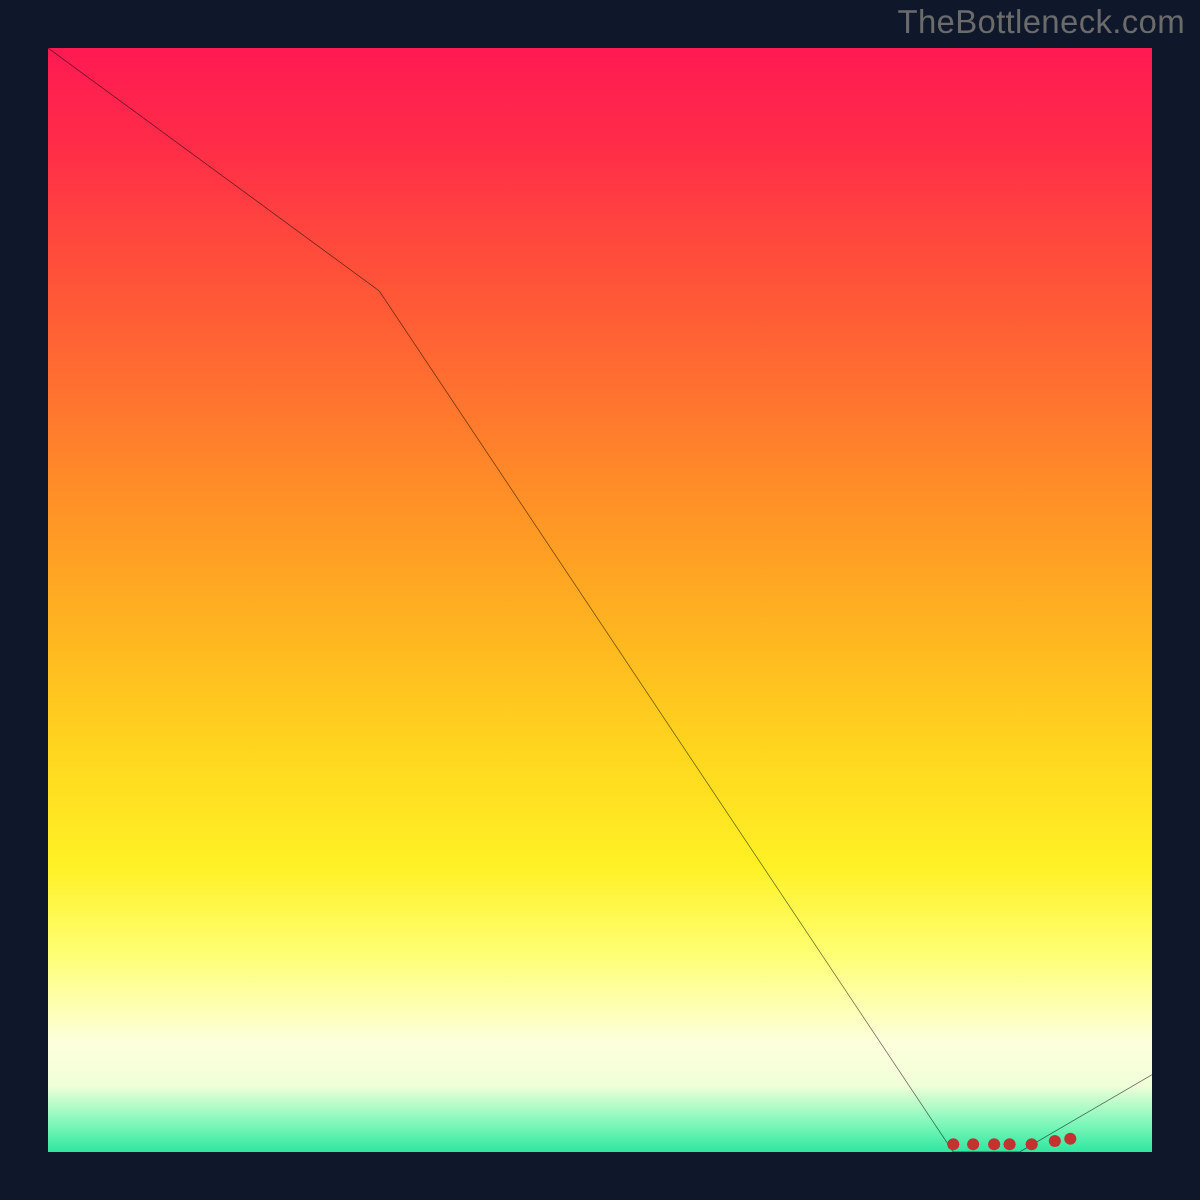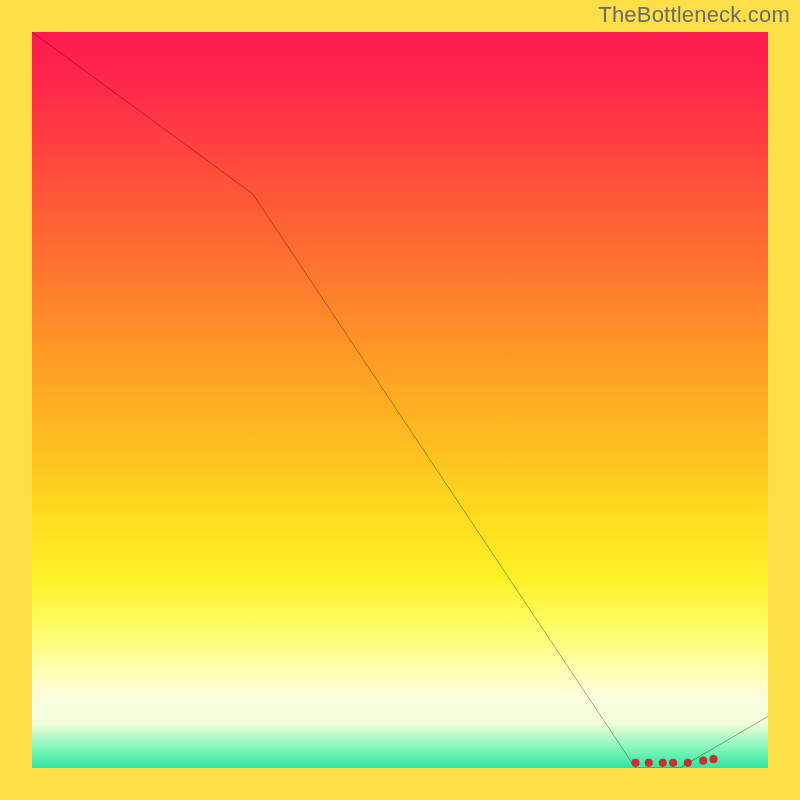--- a/index.html
+++ b/index.html
@@ -8,21 +8,21 @@
     width: 800px;
     height: 800px;
     background: #000;
     font-family: Arial, Helvetica, sans-serif;
     overflow: hidden;
   }
   .frame {
     position: relative;
     width: 800px;
     height: 800px;
-    background: #fde047;
+    background: #0f172a;
   }
   .attribution {
     position: absolute;
     top: 2px;
     right: 10px;
     color: #6b6b6b;
     font-size: 22px;
     font-weight: 500;
     letter-spacing: 0.2px;
     z-index: 5;

